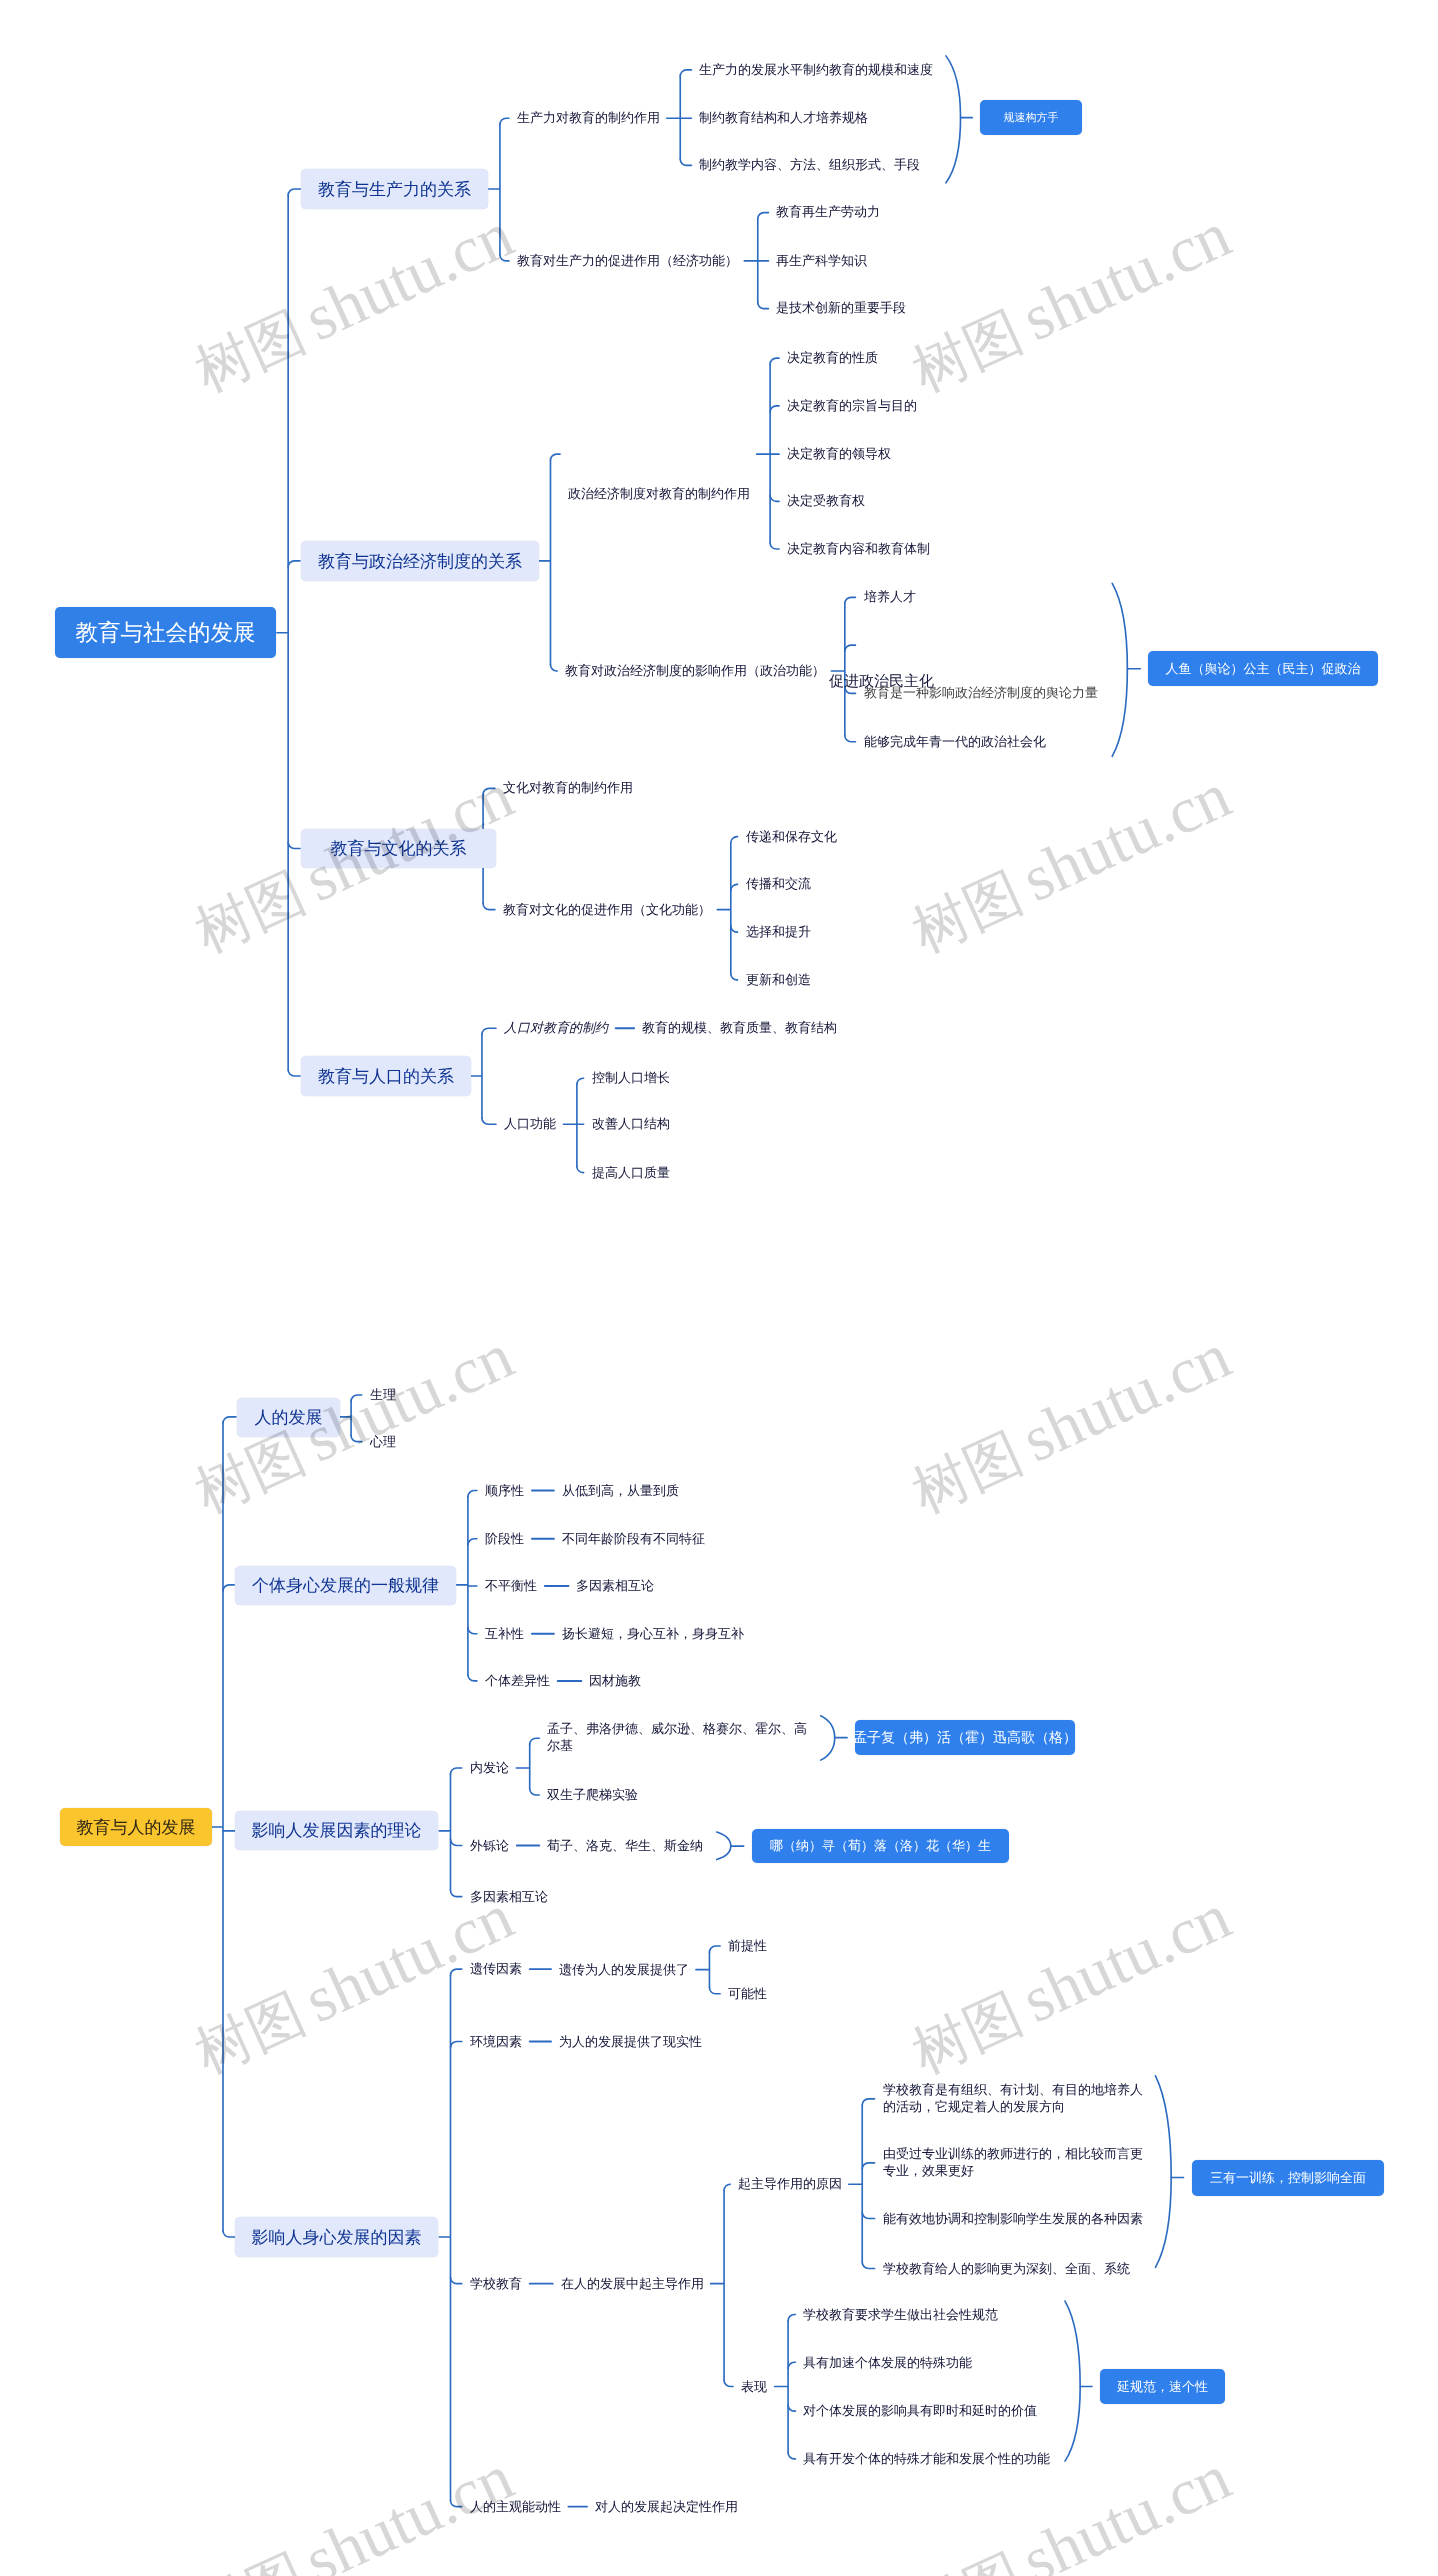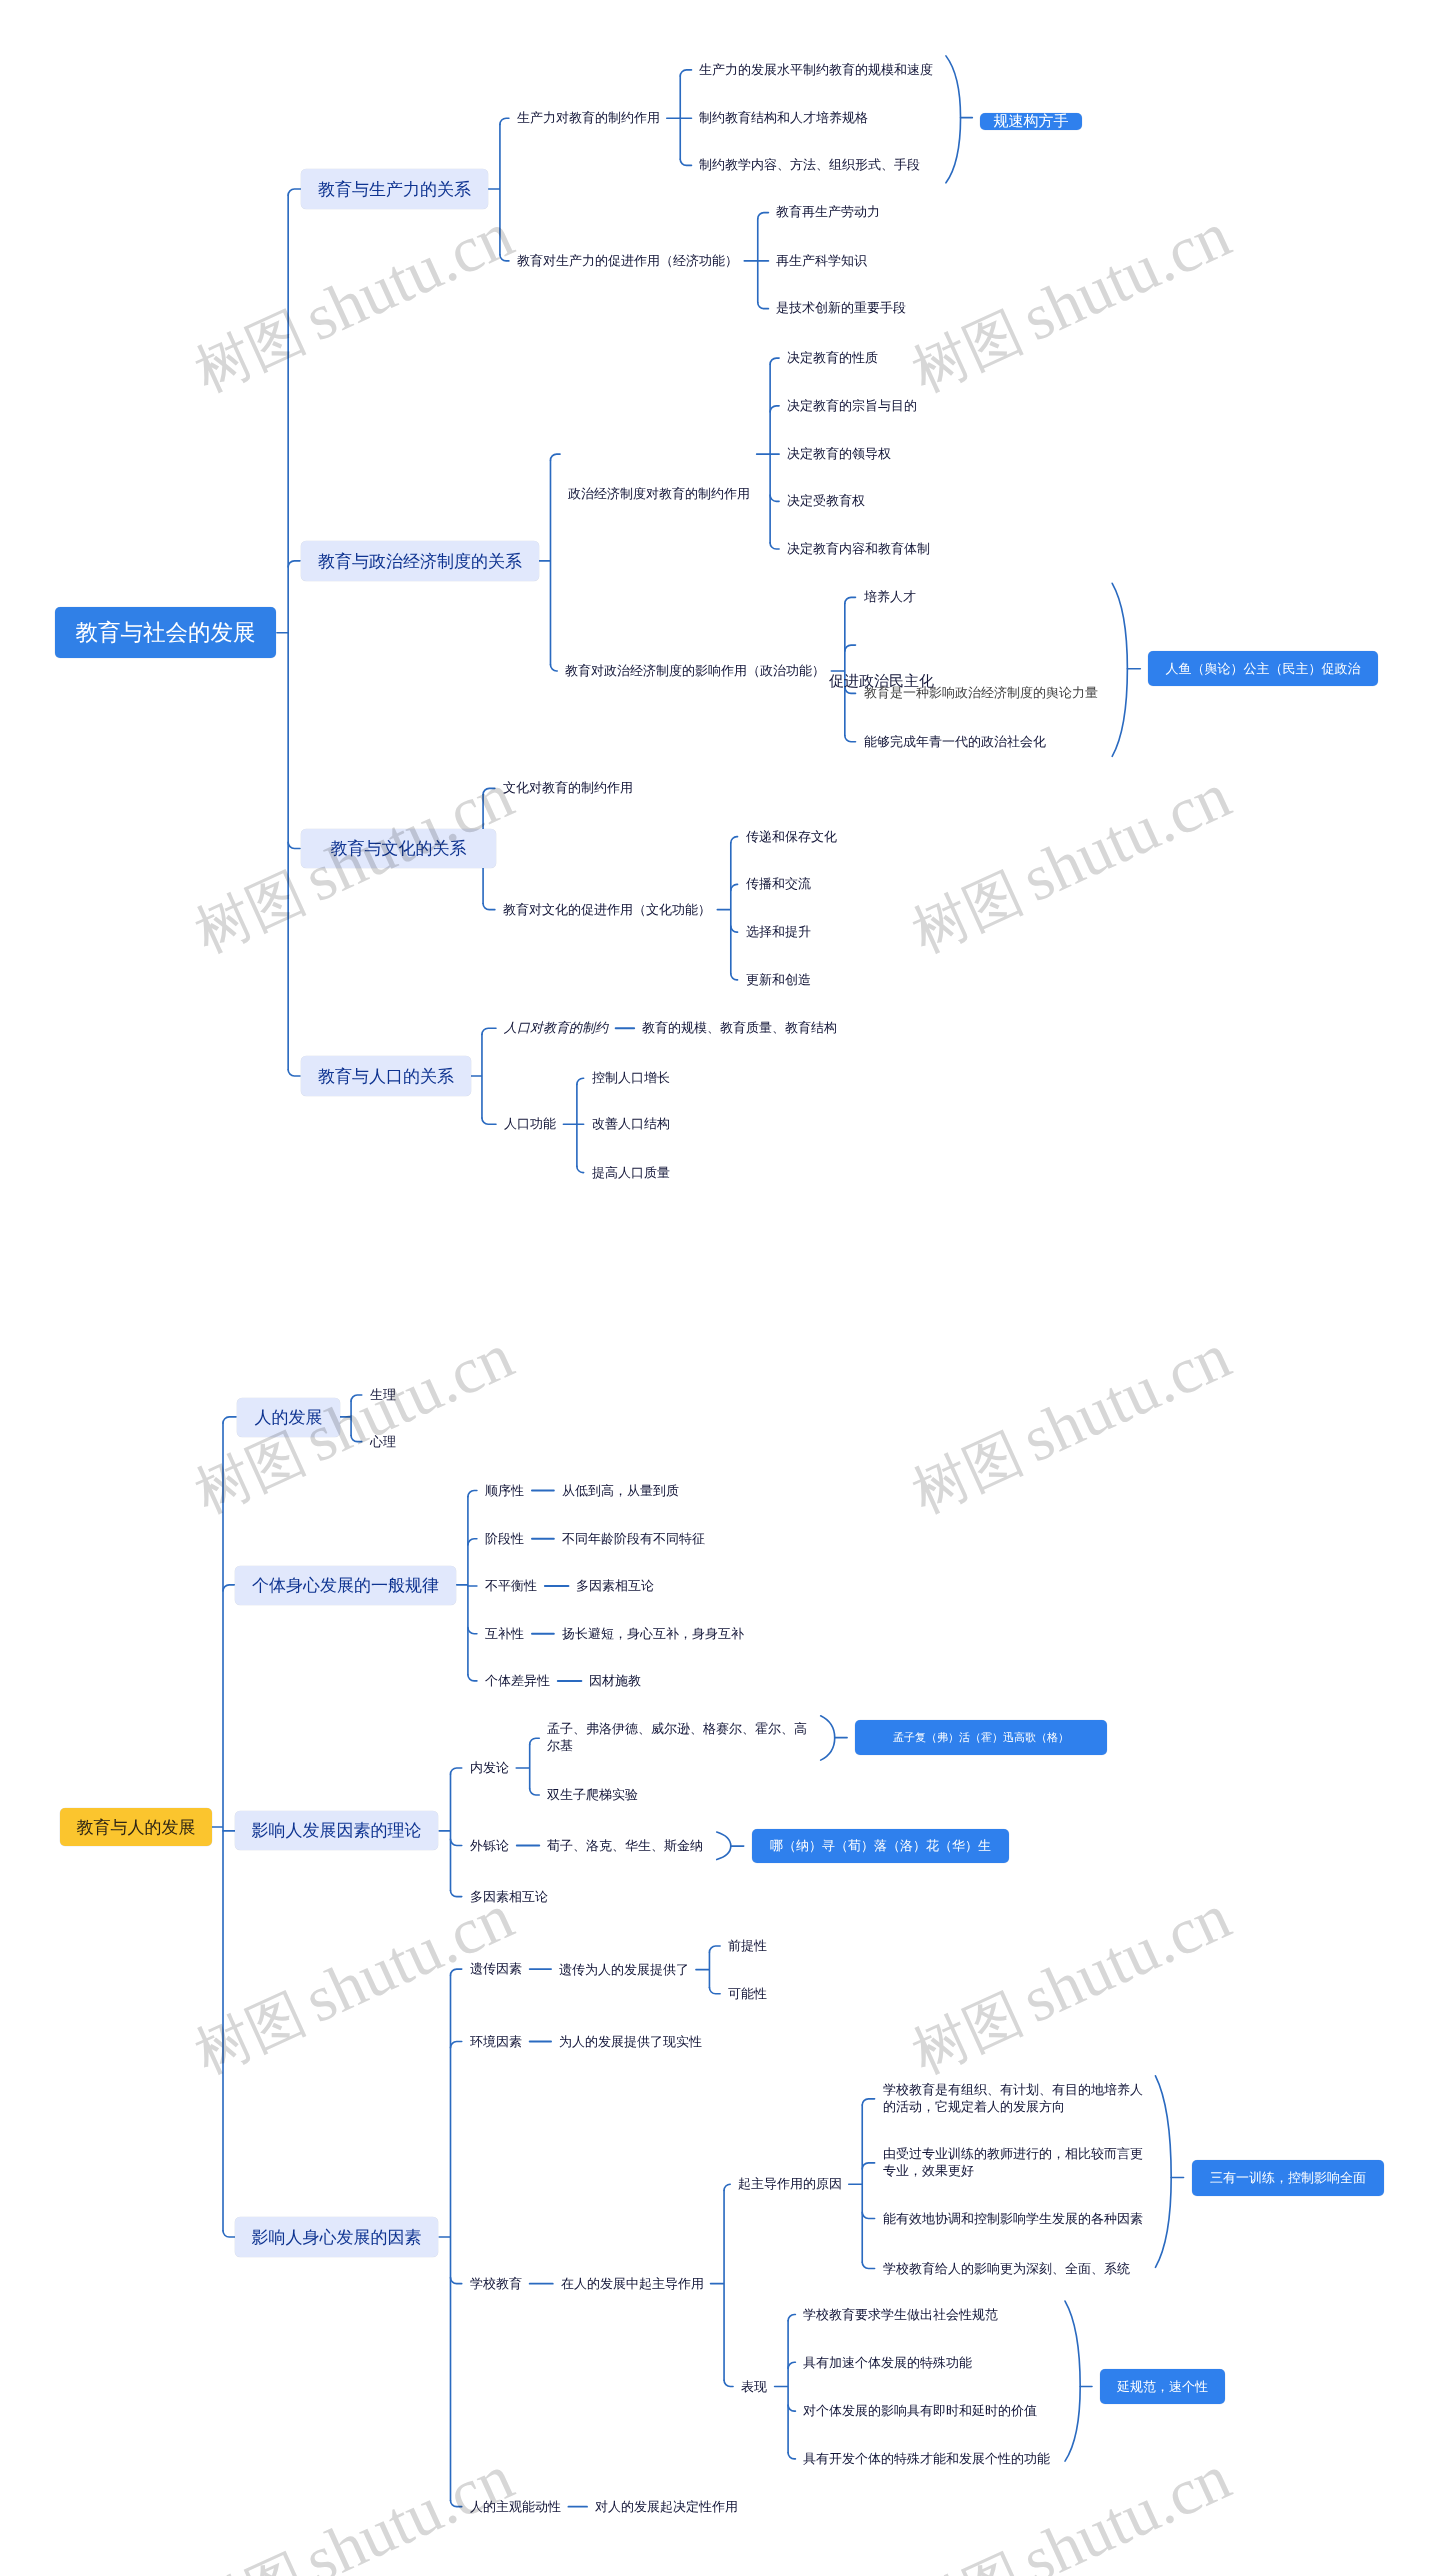--- a/index.html
+++ b/index.html
@@ -130,21 +130,21 @@
       <path d="M1923 4248 L1944 4248" fill="none" stroke="#2a6ac0" stroke-width="2.9" stroke-linecap="round" stroke-linejoin="round"></path>
       <path d="M1012 4462 L1045 4462" fill="none" stroke="#2a6ac0" stroke-width="3.4" stroke-linecap="round" stroke-linejoin="round"></path>
     </svg>
   <div id="nodes">
       <div class="nd root" style="left: 55px; font-size: 22.5px; top: 607px; width: 221px; height: 51px; background: rgb(48, 128, 231); color: rgb(255, 255, 255);">教育与社会的发展</div>
       <div class="nd box" style="left: 301px; font-size: 17px; top: 169px; width: 187px; height: 40px; background: rgb(225, 232, 252); color: rgb(14, 51, 144);">教育与生产力的关系</div>
       <div class="nd plain" style="left: 517px; font-size: 13px; top: 118px; color: rgb(16, 19, 54);">生产力对教育的制约作用</div>
       <div class="nd plain" style="left: 699px; font-size: 13px; top: 70px; color: rgb(16, 19, 54);">生产力的发展水平制约教育的规模和速度</div>
       <div class="nd plain" style="left: 699px; font-size: 13px; top: 118px; color: rgb(16, 19, 54);">制约教育结构和人才培养规格</div>
       <div class="nd plain" style="left: 699px; font-size: 13px; top: 165px; color: rgb(16, 19, 54);">制约教学内容、方法、组织形式、手段</div>
-      <div class="nd tag" style="left: 980px; font-size: 15px; top: 113px; width: 102px; height: 17px; background: rgb(47, 128, 237); color: rgb(255, 255, 255);">规速构方手</div>
+      <div class="nd tag" style="left: 980px; font-size: 11px; top: 100px; width: 102px; height: 35px; background: rgb(47, 128, 237); color: rgb(255, 255, 255);">规速构方手</div>
       <div class="nd plain" style="left: 517px; font-size: 13px; top: 261px; color: rgb(16, 19, 54);">教育对生产力的促进作用（经济功能）</div>
       <div class="nd plain" style="left: 776px; font-size: 13px; top: 212px; color: rgb(16, 19, 54);">教育再生产劳动力</div>
       <div class="nd plain" style="left: 776px; font-size: 13px; top: 261px; color: rgb(16, 19, 54);">再生产科学知识</div>
       <div class="nd plain" style="left: 776px; font-size: 13px; top: 308px; color: rgb(16, 19, 54);">是技术创新的重要手段</div>
       <div class="nd box" style="left: 301px; font-size: 17px; top: 541px; width: 238px; height: 40px; background: rgb(225, 232, 252); color: rgb(14, 51, 144);">教育与政治经济制度的关系</div>
       <div class="nd plain" style="left: 568px; font-size: 13px; top: 454px; color: rgb(16, 19, 54); margin-top: 40px;">政治经济制度对教育的制约作用</div>
       <div class="nd plain" style="left: 787px; font-size: 13px; top: 358px; color: rgb(16, 19, 54);">决定教育的性质</div>
       <div class="nd plain" style="left: 787px; font-size: 13px; top: 406px; color: rgb(16, 19, 54);">决定教育的宗旨与目的</div>
       <div class="nd plain" style="left: 787px; font-size: 13px; top: 454px; color: rgb(16, 19, 54);">决定教育的领导权</div>
       <div class="nd plain" style="left: 787px; font-size: 13px; top: 501px; color: rgb(16, 19, 54);">决定受教育权</div>
@@ -181,21 +181,21 @@
       <div class="nd plain" style="left: 485px; font-size: 13px; top: 1586px; color: rgb(16, 19, 54);">不平衡性</div>
       <div class="nd plain" style="left: 576px; font-size: 13px; top: 1586px; color: rgb(16, 19, 54);">多因素相互论</div>
       <div class="nd plain" style="left: 485px; font-size: 13px; top: 1634px; color: rgb(16, 19, 54);">互补性</div>
       <div class="nd plain" style="left: 562px; font-size: 13px; top: 1634px; color: rgb(16, 19, 54);">扬长避短，身心互补，身身互补</div>
       <div class="nd plain" style="left: 485px; font-size: 13px; top: 1681px; color: rgb(16, 19, 54);">个体差异性</div>
       <div class="nd plain" style="left: 589px; font-size: 13px; top: 1681px; color: rgb(16, 19, 54);">因材施教</div>
       <div class="nd box" style="left: 235px; font-size: 17px; top: 1811px; width: 203px; height: 39px; background: rgb(225, 232, 252); color: rgb(14, 51, 144);">影响人发展因素的理论</div>
       <div class="nd plain" style="left: 470px; font-size: 13px; top: 1768px; color: rgb(16, 19, 54);">内发论</div>
       <div class="nd plain" style="left: 547px; font-size: 13px; top: 1738px; color: rgb(16, 19, 54); width: 262px; white-space: normal;">孟子、弗洛伊德、威尔逊、格赛尔、霍尔、高尔基</div>
       <div class="nd plain" style="left: 547px; font-size: 13px; top: 1795px; color: rgb(16, 19, 54);">双生子爬梯实验</div>
-      <div class="nd tag" style="left: 855px; font-size: 11px; top: 1720px; width: 252px; height: 35px; background: rgb(47, 128, 237); color: rgb(255, 255, 255);">孟子复（弗）活（霍）迅高歌（格）</div>
+      <div class="nd tag" style="left: 855px; font-size: 14px; top: 1720px; width: 220px; height: 35px; background: rgb(47, 128, 237); color: rgb(255, 255, 255);">孟子复（弗）活（霍）迅高歌（格）</div>
       <div class="nd plain" style="left: 470px; font-size: 13px; top: 1846px; color: rgb(16, 19, 54);">外铄论</div>
       <div class="nd plain" style="left: 547px; font-size: 13px; top: 1846px; color: rgb(16, 19, 54);">荀子、洛克、华生、斯金纳</div>
       <div class="nd tag" style="left: 752px; font-size: 13px; top: 1829px; width: 257px; height: 34px; background: rgb(47, 128, 237); color: rgb(255, 255, 255);">哪（纳）寻（荀）落（洛）花（华）生</div>
       <div class="nd plain" style="left: 470px; font-size: 13px; top: 1897px; color: rgb(16, 19, 54);">多因素相互论</div>
       <div class="nd box" style="left: 235px; font-size: 17px; top: 2217px; width: 203px; height: 40px; background: rgb(225, 232, 252); color: rgb(14, 51, 144);">影响人身心发展的因素</div>
       <div class="nd plain" style="left: 470px; font-size: 13px; top: 1969px; color: rgb(16, 19, 54);">遗传因素</div>
       <div class="nd plain" style="left: 559px; font-size: 13px; top: 1970px; color: rgb(16, 19, 54);">遗传为人的发展提供了</div>
       <div class="nd plain" style="left: 728px; font-size: 13px; top: 1946px; color: rgb(16, 19, 54);">前提性</div>
       <div class="nd plain" style="left: 728px; font-size: 13px; top: 1994px; color: rgb(16, 19, 54);">可能性</div>
       <div class="nd plain" style="left: 470px; font-size: 13px; top: 2042px; color: rgb(16, 19, 54);">环境因素</div>

